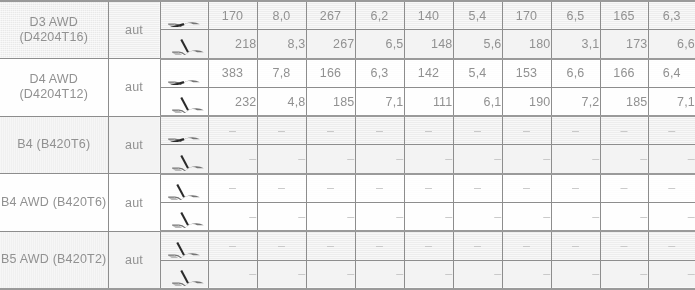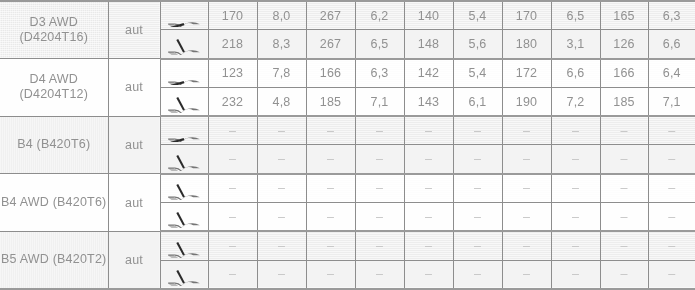--- a/index.html
+++ b/index.html
@@ -55,20 +55,21 @@
   }
   tr.plain td, td.plain {
     background-color: #ffffff;
     background-image:
       repeating-linear-gradient(0deg, rgba(255,255,255,0.6) 0px, rgba(255,255,255,0.6) 1px, rgba(0,0,0,0.008) 1px, rgba(0,0,0,0.008) 2px);
   }
 
   
   tr.group-end td {
     border-bottom: 2px solid #9a9a9a;
+    text-align: right;
   }
 
   
   td.model-cell {
     width: 108px;
     text-align: left;
     padding-left: 9px;
     font-size: 12.5px;
     line-height: 15px;
     color: #8e8e8e;
@@ -166,58 +167,58 @@
               <line x1="20" y1="21" x2="12.96" y2="7.76" stroke="#2b2b2b" stroke-width="2.2" stroke-linecap="butt"></line>
             </svg></td>
           <td class="data-cell">218</td>
           <td class="data-cell">8,3</td>
           <td class="data-cell">267</td>
           <td class="data-cell">6,5</td>
           <td class="data-cell">148</td>
           <td class="data-cell">5,6</td>
           <td class="data-cell">180</td>
           <td class="data-cell">3,1</td>
-          <td class="data-cell">126</td>
+          <td class="data-cell">173</td>
           <td class="data-cell">6,6</td>
         </tr>
         <tr class="plain">
           <td class="model-cell" rowspan="2">
             <span class="model-name-line">D4 AWD</span>
             <span class="model-name-line">(D4204T12)</span>
           </td>
           <td class="trans-cell" rowspan="2">aut</td>
           <td class="gauge-cell"><svg class="gauge-icon" viewBox="0 0 40 24" width="40" height="23" aria-hidden="true">
               <path d="M3.50 21.00 A16.5 16.5 0 0 1 19.42 37.49 L19.67 30.49 A9.5 9.5 0 0 0 10.50 21.00 Z" fill="#ffffff" stroke="#757575" stroke-width="1.1"></path>
               <path d="M3.51 21.58 A16.5 16.5 0 0 1 12.25 35.57 L15.54 29.39 A9.5 9.5 0 0 0 10.51 21.33 Z" fill="#b9b9b9" stroke="none"></path>
               <path d="M12.25 35.57 A16.5 16.5 0 0 1 36.50 21.00 L29.50 21.00 A9.5 9.5 0 0 0 15.54 29.39 Z" fill="#757575" stroke="none"></path>
               <line x1="20" y1="21" x2="5.58" y2="25.13" stroke="#2b2b2b" stroke-width="2.2" stroke-linecap="butt"></line>
             </svg></td>
-          <td class="data-cell">123</td>
+          <td class="data-cell">383</td>
           <td class="data-cell">7,8</td>
           <td class="data-cell">166</td>
           <td class="data-cell">6,3</td>
           <td class="data-cell">142</td>
           <td class="data-cell">5,4</td>
-          <td class="data-cell">172</td>
+          <td class="data-cell">153</td>
           <td class="data-cell">6,6</td>
           <td class="data-cell">166</td>
           <td class="data-cell">6,4</td>
         </tr>
         <tr class="plain group-end">
           <td class="gauge-cell"><svg class="gauge-icon" viewBox="0 0 40 24" width="40" height="23" aria-hidden="true">
               <path d="M3.50 21.00 A16.5 16.5 0 0 1 19.42 37.49 L19.67 30.49 A9.5 9.5 0 0 0 10.50 21.00 Z" fill="#ffffff" stroke="#757575" stroke-width="1.1"></path>
               <path d="M3.51 21.58 A16.5 16.5 0 0 1 12.25 35.57 L15.54 29.39 A9.5 9.5 0 0 0 10.51 21.33 Z" fill="#b9b9b9" stroke="none"></path>
               <path d="M12.25 35.57 A16.5 16.5 0 0 1 36.50 21.00 L29.50 21.00 A9.5 9.5 0 0 0 15.54 29.39 Z" fill="#757575" stroke="none"></path>
               <line x1="20" y1="21" x2="12.96" y2="7.76" stroke="#2b2b2b" stroke-width="2.2" stroke-linecap="butt"></line>
             </svg></td>
           <td class="data-cell">232</td>
           <td class="data-cell">4,8</td>
           <td class="data-cell">185</td>
           <td class="data-cell">7,1</td>
-          <td class="data-cell">143</td>
+          <td class="data-cell">111</td>
           <td class="data-cell">6,1</td>
           <td class="data-cell">190</td>
           <td class="data-cell">7,2</td>
           <td class="data-cell">185</td>
           <td class="data-cell">7,1</td>
         </tr>
         <tr class="shade">
           <td class="model-cell" rowspan="2">
             <span class="model-name-line">B4 (B420T6)</span>
           </td>

